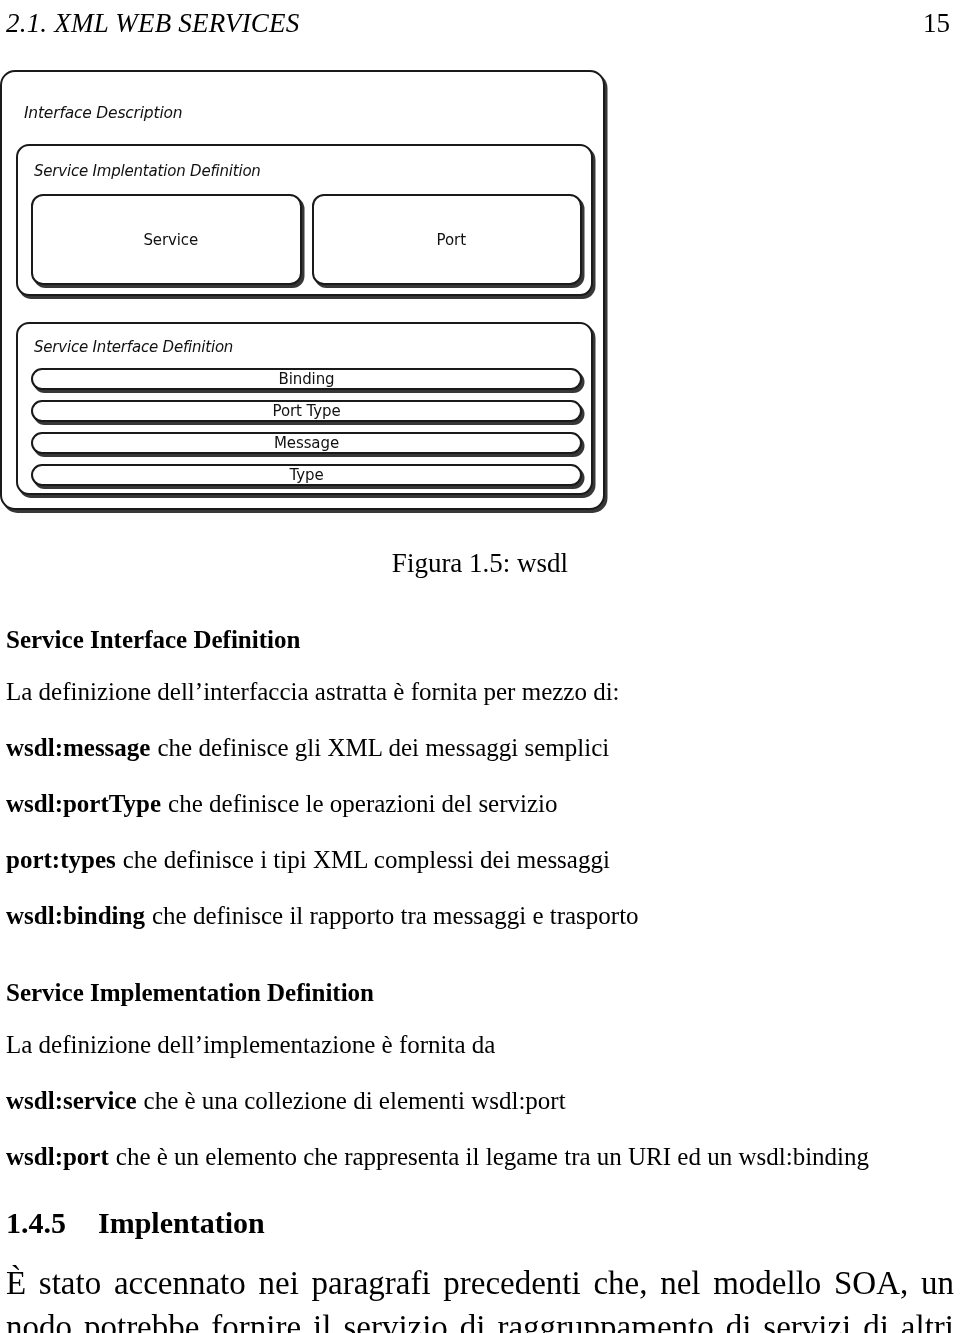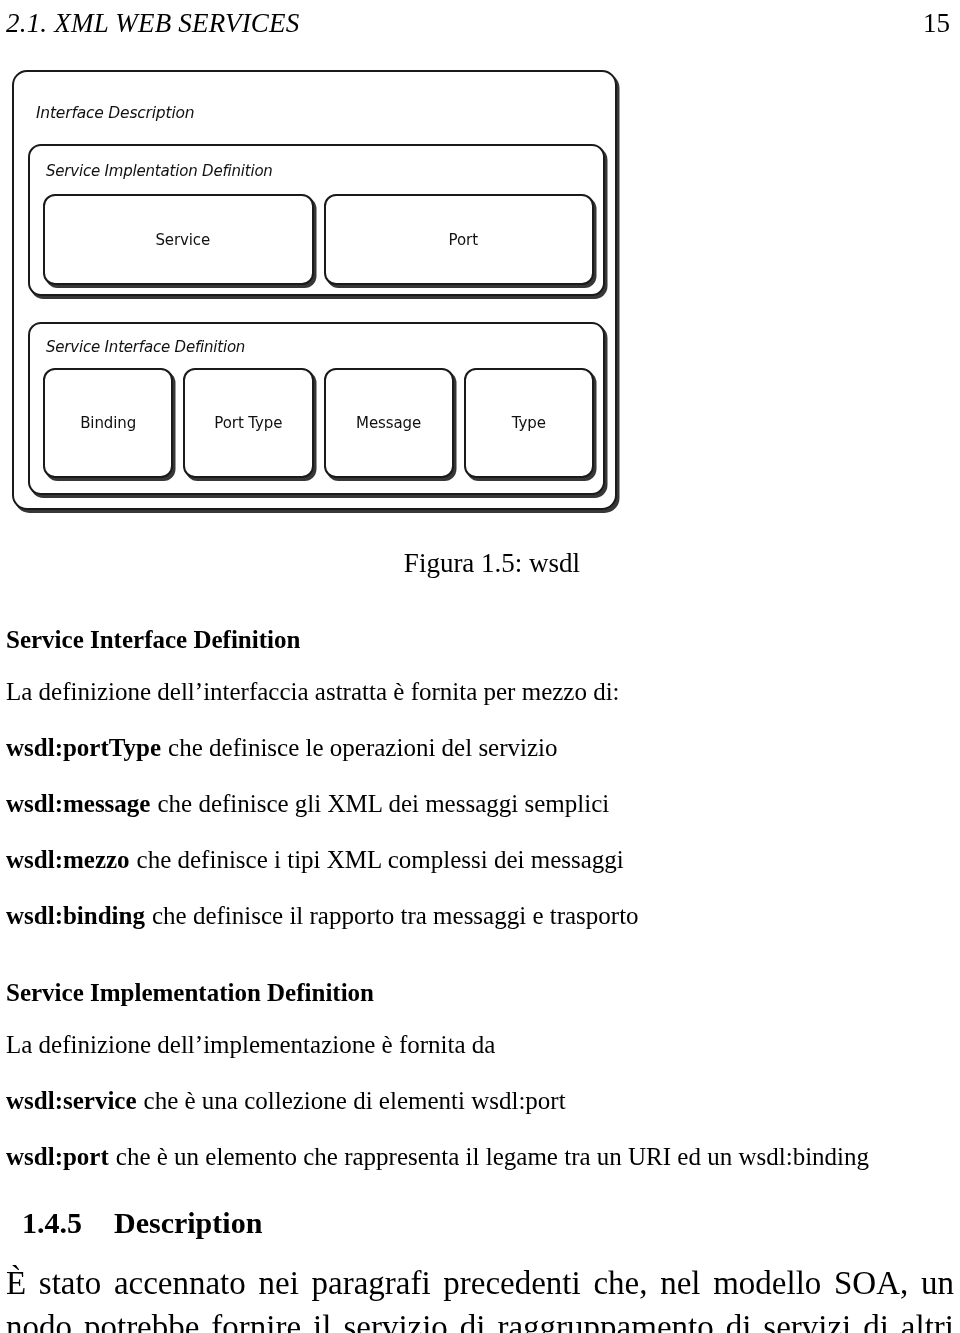--- a/index.html
+++ b/index.html
@@ -38,21 +38,21 @@
     position: absolute;
     right: 10px;
     top: 0;
     font-size: 27px;
     font-style: normal;
   }
 
   
   .figure-wrap {
     position: absolute;
-    left: 12px;
+    left: 0;
     top: 70px;
     width: 852px;
     height: 530px;
   }
   .diagram {
     position: absolute;
     left: 145px;
     top: 8px;
     width: 605px;
     height: 440px;
@@ -119,20 +119,21 @@
     display: flex;
     gap: 10px;
   }
   .leafrow.impl-row {
     top: 48px;
     width: 551px;
   }
   .leafrow.iface-row {
     top: 44px;
     width: 551px;
+    flex-direction: column;
   }
   .leaf {
     box-sizing: border-box;
     background: #ffffff;
     border: 2.5px solid #1a1a1a;
     border-radius: 12px;
     box-shadow: 2.5px 3px 0 0 rgba(20,20,20,0.85);
     display: flex;
     align-items: center;
     justify-content: center;
@@ -190,21 +191,20 @@
 
   .sechead {
     font-size: 30px;
     font-weight: bold;
     margin: 34px 0 22px 0;
     line-height: 1.15;
   }
   .sechead .num {
     display: inline-block;
     min-width: 92px;
-    margin-left: 16px;
   }
   .closing {
     font-size: 33px;
     line-height: 1.32;
     margin: 0;
     text-align: justify;
     text-justify: inter-word;
   }
 </style>
 </head>
@@ -244,29 +244,29 @@
   <div class="fig-caption">Figura 1.5: wsdl</div>
 </div>
 
 <div class="body">
 
   <p class="subhead">Service Interface Definition</p>
 
   <p class="para">La definizione dell’interfaccia astratta è fornita per mezzo di:</p>
 
   <p class="para">
+    <span class="term">wsdl:message</span><span class="term-sp"></span><span>che definisce gli XML dei messaggi semplici</span>
+  </p>
+
+  <p class="para">
     <span class="term">wsdl:portType</span><span class="term-sp"></span><span>che definisce le operazioni del servizio</span>
   </p>
 
   <p class="para">
-    <span class="term">wsdl:message</span><span class="term-sp"></span><span>che definisce gli XML dei messaggi semplici</span>
-  </p>
-
-  <p class="para">
-    <span class="term">wsdl:mezzo</span><span class="term-sp"></span><span>che definisce i tipi XML complessi dei messaggi</span>
+    <span class="term">port:types</span><span class="term-sp"></span><span>che definisce i tipi XML complessi dei messaggi</span>
   </p>
 
   <p class="para">
     <span class="term">wsdl:binding</span><span class="term-sp"></span><span>che definisce il rapporto tra messaggi e trasporto</span>
   </p>
 
   <div class="gap-lg"></div>
 
   <p class="subhead">Service Implementation Definition</p>
 
@@ -274,18 +274,18 @@
 
   <p class="para">
     <span class="term">wsdl:service</span><span class="term-sp"></span><span>che è una collezione di elementi wsdl:port</span>
   </p>
 
   <p class="para">
     <span class="term">wsdl:port</span><span class="term-sp"></span><span>che è un elemento che rappresenta il legame tra un URI ed un wsdl:binding</span>
   </p>
 
   <p class="sechead">
-    <span class="num">1.4.5</span><span>Description</span>
+    <span class="num">1.4.5</span><span>Implentation</span>
   </p>
 
   <p class="closing">È stato accennato nei paragrafi precedenti che, nel modello SOA, un nodo potrebbe fornire il servizio di raggruppamento di servizi di altri nodi. Questo</p>
 
 </div>
 
 </body></html>

